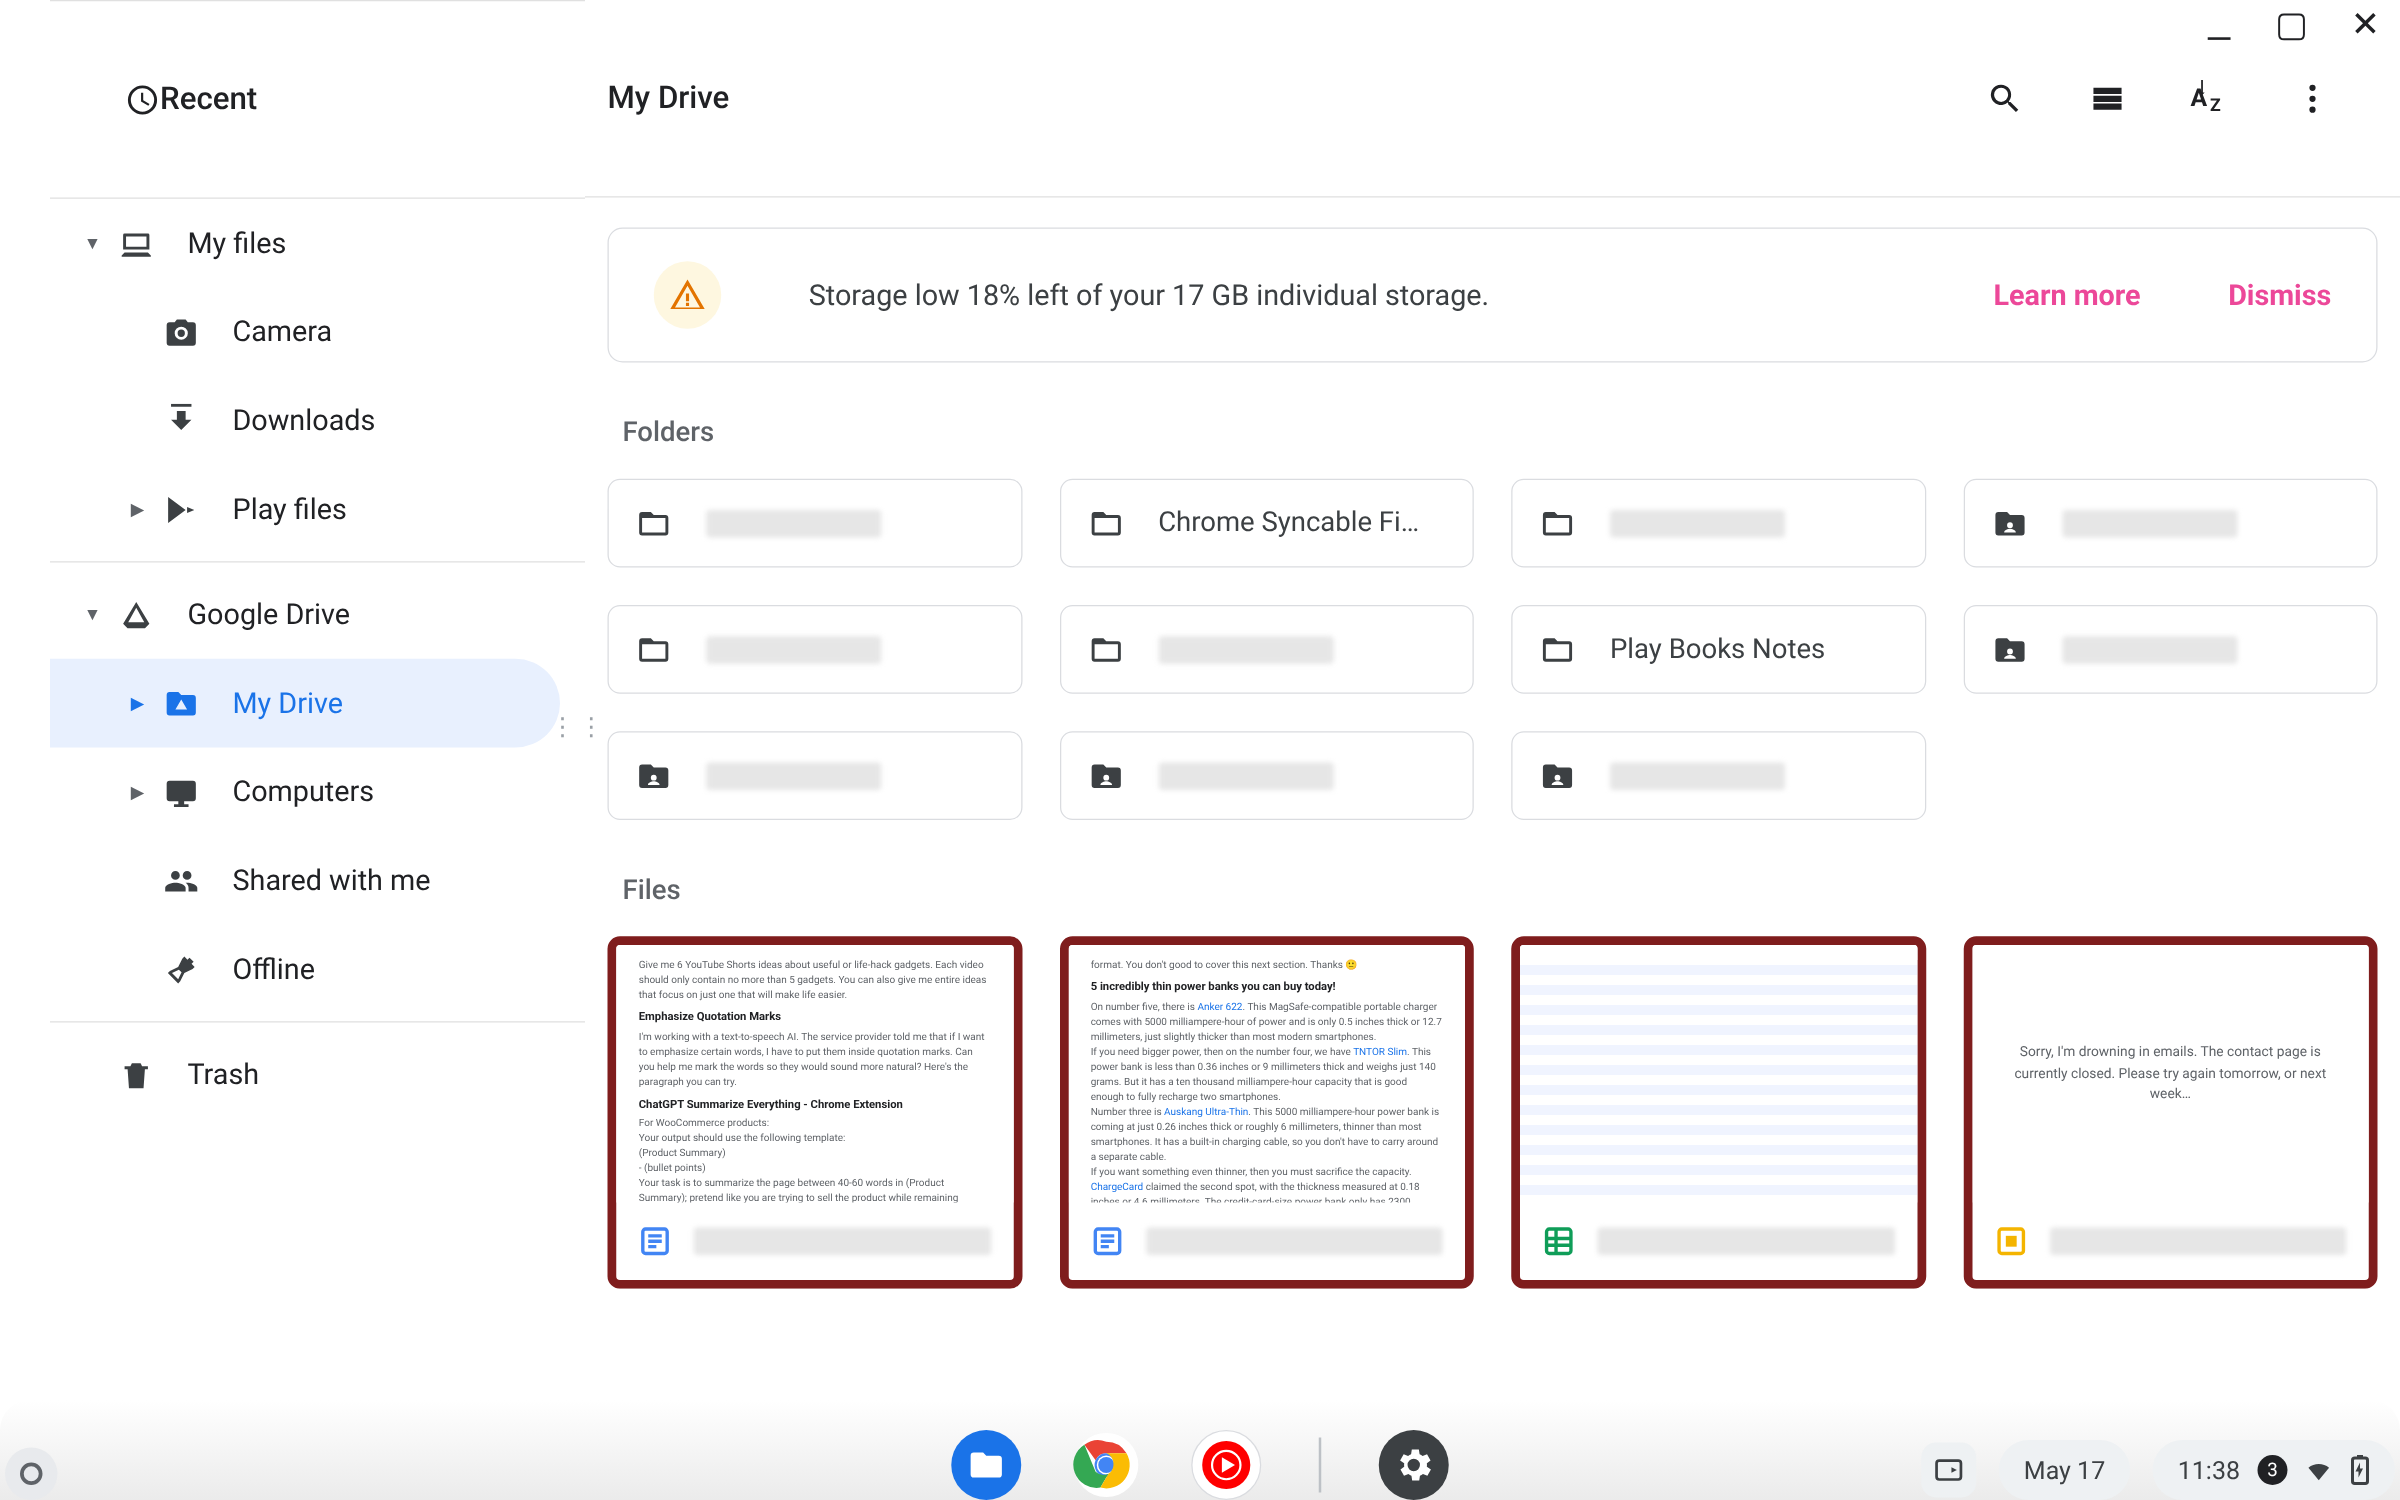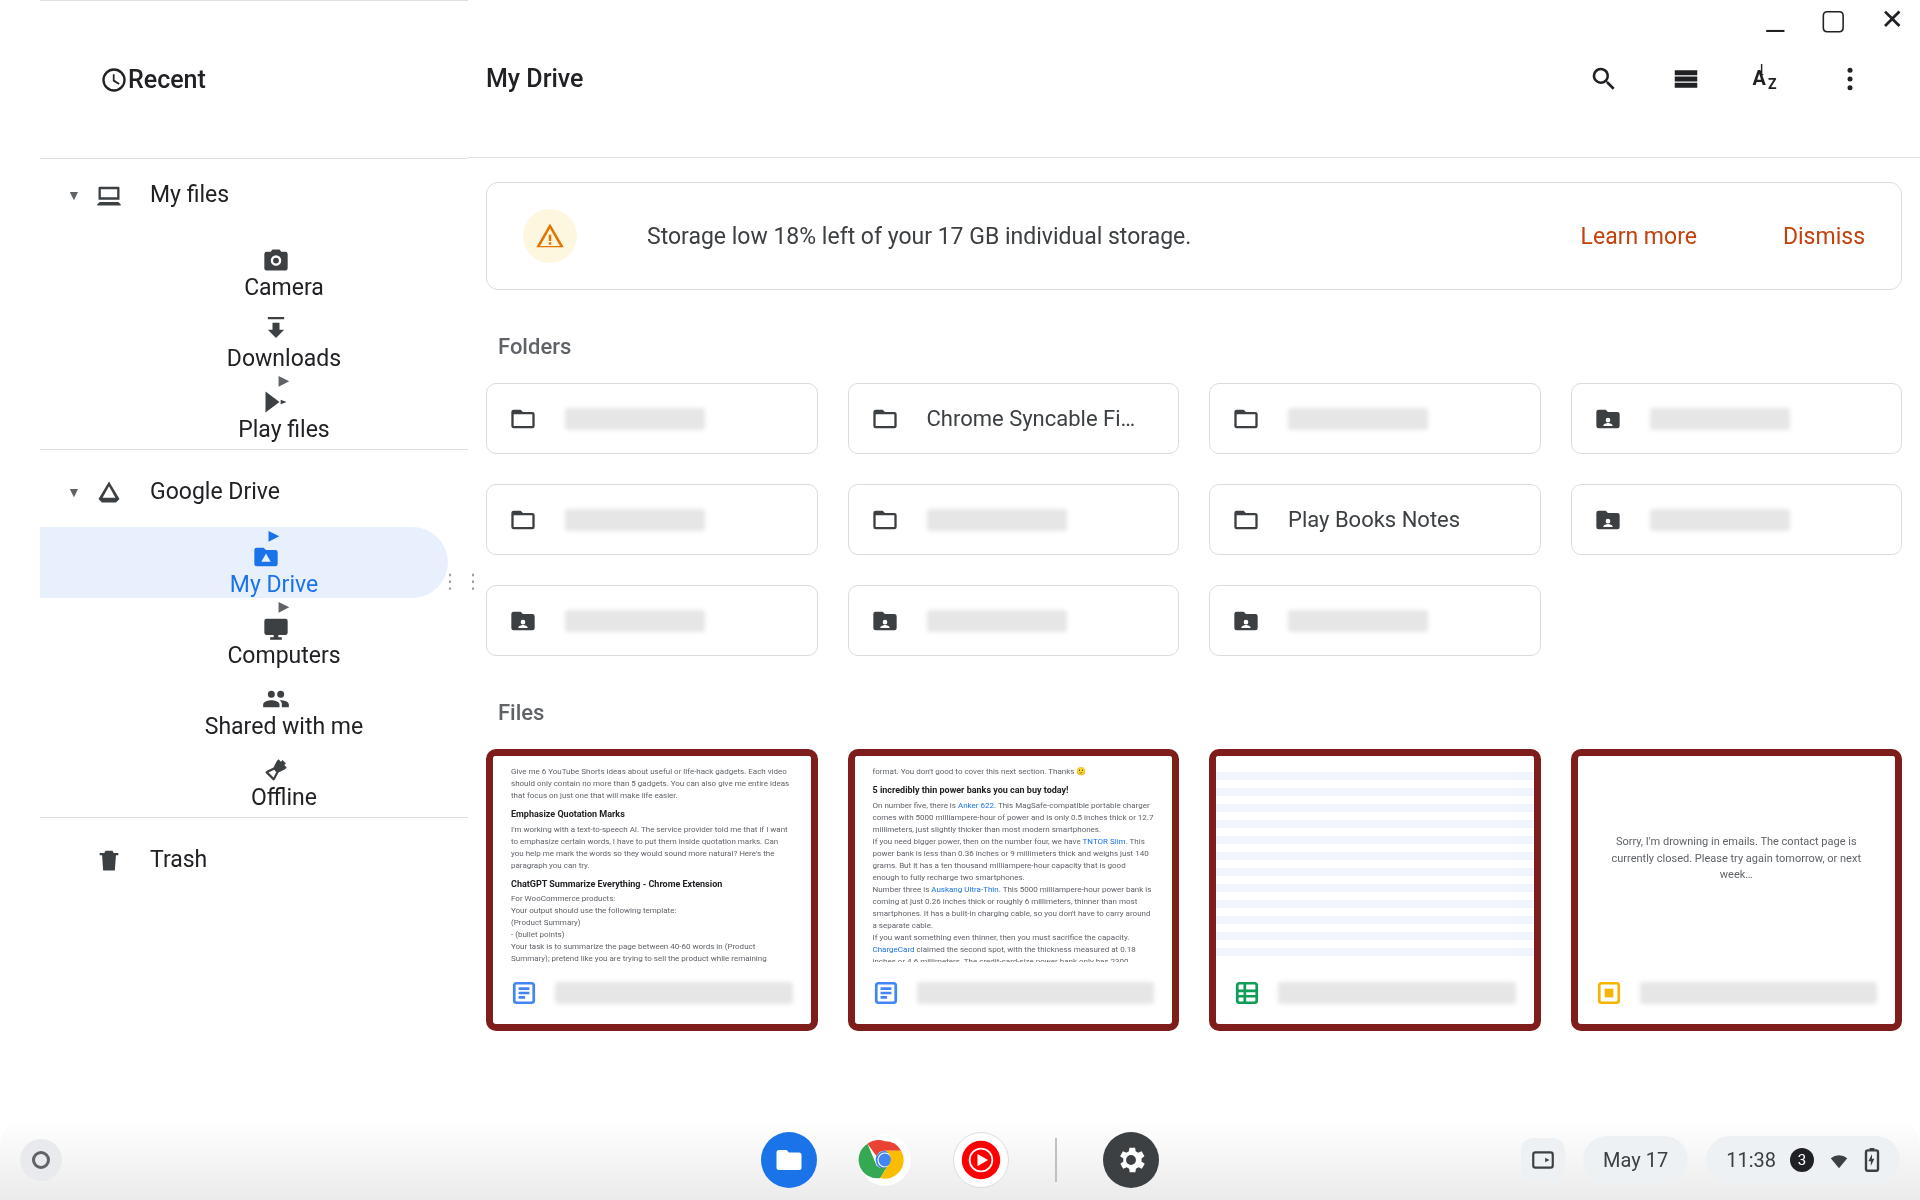--- a/index.html
+++ b/index.html
@@ -19,35 +19,35 @@
   .header { height: 158px; display: flex; align-items: center; padding: 0 32px 0 60px; border-bottom: 1px solid #e0e0e0; }
   .header .recent-label { font-size: 25px; font-weight: 500; color: #202124; }
   .main-header { height: 158px; display: flex; align-items: center; padding: 0 40px 0 0; border-bottom: 1px solid #e0e0e0; }
   .main-header .title { font-size: 25px; font-weight: 500; color: #202124; margin-left: 18px; }
   .spacer { flex: 1; }
   .main-header .icon-btn { width: 60px; height: 60px; display: flex; align-items: center; justify-content: center; margin-left: 22px; cursor: pointer; }
   
   
   .tree { padding-top: 0; }
   .tree-item { display: flex; align-items: center; height: 71px; padding-left: 24px; cursor: pointer; font-size: 23px; color: #202124; }
-  .tree-item.grandchild { padding-left: 60px; flex-direction: column; }
+  .tree-item.grandchild { padding-left: 60px; }
   .tree-item .arrow { width: 20px; display: inline-flex; justify-content: center; color: #5f6368; font-size: 14px; }
   .tree-item .arrow.blank { visibility: hidden; }
   .tree-item .ticon { width: 30px; height: 30px; margin: 0 26px 0 10px; display: inline-flex; align-items: center; justify-content: center; fill: #3c4043; }
   .tree-item.selected { background: #e8f0fe; color: #1a73e8; border-radius: 0 36px 36px 0; margin-right: 20px; }
   .tree-item.selected .ticon { fill: #1a73e8; }
   .tree-item.selected .arrow { color: #1a73e8; }
   .tree-divider { height: 1px; background: #e0e0e0; margin: 6px 0; }
   .drag-handle { position: absolute; left: 440px; top: 576px; color: #9aa0a6; font-size: 20px; letter-spacing: 3px; line-height: 10px; }
   
   
   .banner { margin: 24px 18px 0 18px; border: 1px solid #dadce0; border-radius: 12px; display: flex; align-items: center; padding: 26px 36px; gap: 30px; }
   .banner .warn-badge { width: 54px; height: 54px; border-radius: 50%; background: #fef7e0; display: flex; align-items: center; justify-content: center; }
   .banner .msg { font-size: 23px; color: #3c4043; flex: 1; margin-left: 40px; }
-  .banner .link { font-size: 23px; color: #c2410c; font-weight: 400; margin-left: 56px; cursor: pointer; }
+  .banner .link { font-size: 23px; color: #ec4899; font-weight: 700; margin-left: 40px; cursor: pointer; }
   
   
   .content { padding: 0 18px; overflow-y: hidden; }
   .section-label { font-size: 22px; color: #5f6368; margin: 44px 0 24px 12px; font-weight: 500; }
   .folder-grid { display: grid; grid-template-columns: repeat(4, 1fr); gap: 30px; }
   .folder-card { border: 1px solid #dadce0; border-radius: 10px; height: 71px; display: flex; align-items: center; padding: 0 22px; gap: 28px; cursor: pointer; overflow: hidden; }
   .folder-card .ficon { width: 28px; height: 28px; flex-shrink: 0; }
   .folder-card .fname { font-size: 22px; color: #3c4043; white-space: nowrap; overflow: hidden; text-overflow: ellipsis; }
   .folder-card .fname.redacted { background: #e6e6e6; color: transparent; filter: blur(2px); height: 22px; width: 140px; border-radius: 3px; }
   
@@ -56,21 +56,21 @@
   .file-card .thumb { flex: 1; background: #fff; overflow: hidden; padding: 10px 18px; font-size: 8px; line-height: 1.5; color: #5f6368; }
   .file-card .thumb.sheet { background: linear-gradient(to bottom, #fff 0 12px, transparent 12px), repeating-linear-gradient(to bottom, #f0f4ff 0 8px, #fff 8px 16px); }
   .file-card .thumb.centered { display:flex; align-items:center; justify-content:center; text-align:center; font-size:11px; color:#5f6368; padding:0 34px; }
   .file-card .thumb b { display:block; font-size:9px; color:#202124; margin:6px 0 2px; }
   .file-card .thumb .bl { color:#1a73e8; }
   .file-card .namebar { height: 62px; display: flex; align-items: center; padding: 0 18px; gap: 18px; }
   .file-card .ftype { width: 26px; height: 26px; flex-shrink:0; }
   .file-card .fname.redacted { background: #e6e6e6; color: transparent; filter: blur(2px); height: 22px; flex: 1; border-radius: 3px; }
   
   
-  .shelf { position: absolute; bottom: 0; left: 0; right: 0; height: 80px; background: linear-gradient(to top, rgba(0,0,0,0.08), rgba(255,255,255,0.9)); display: flex; align-items: center; padding: 0 20px; border-top-left-radius: 24px; border-top-right-radius: 24px; }
+  .shelf { position: absolute; bottom: 0; left: 0; right: 0; height: 80px; background: linear-gradient(to top, rgba(0,0,0,0.08), rgba(255,255,255,0.9)); display: flex; align-items: flex-end; padding: 0 4px; border-top-left-radius: 24px; border-top-right-radius: 24px; }
   .shelf .launcher { width: 42px; height: 42px; border-radius: 50%; background: #e8eaed; display:flex; align-items:center; justify-content:center; margin-right: 8px; }
   .shelf .launcher .dot { width:18px; height:18px; border:3px solid #5f6368; border-radius:50%; }
   .shelf .center-apps { position:absolute; left:50%; transform:translateX(-50%); display:flex; gap:40px; align-items:center; }
   .shelf .center-apps .sep { width:2px; height:44px; background:#bdc1c6; margin:0 6px; }
   .app-icon { width:56px; height:56px; border-radius:50%; display:flex; align-items:center; justify-content:center; }
   .shelf .tray { margin-left:auto; display:flex; align-items:center; gap:18px; }
   .tray .pill { background:#eef1f3; border-radius:28px; height:48px; display:flex; align-items:center; padding:0 20px; font-size:20px; color:#3c4043; gap:14px; }
   .tray .badge { background:#202124; color:#fff; border-radius:50%; width:24px; height:24px; font-size:15px; display:flex; align-items:center; justify-content:center; }
   .tray .sqicon { width:44px; height:44px; border-radius:12px; background:#eef1f3; display:flex; align-items:center; justify-content:center; }
   

